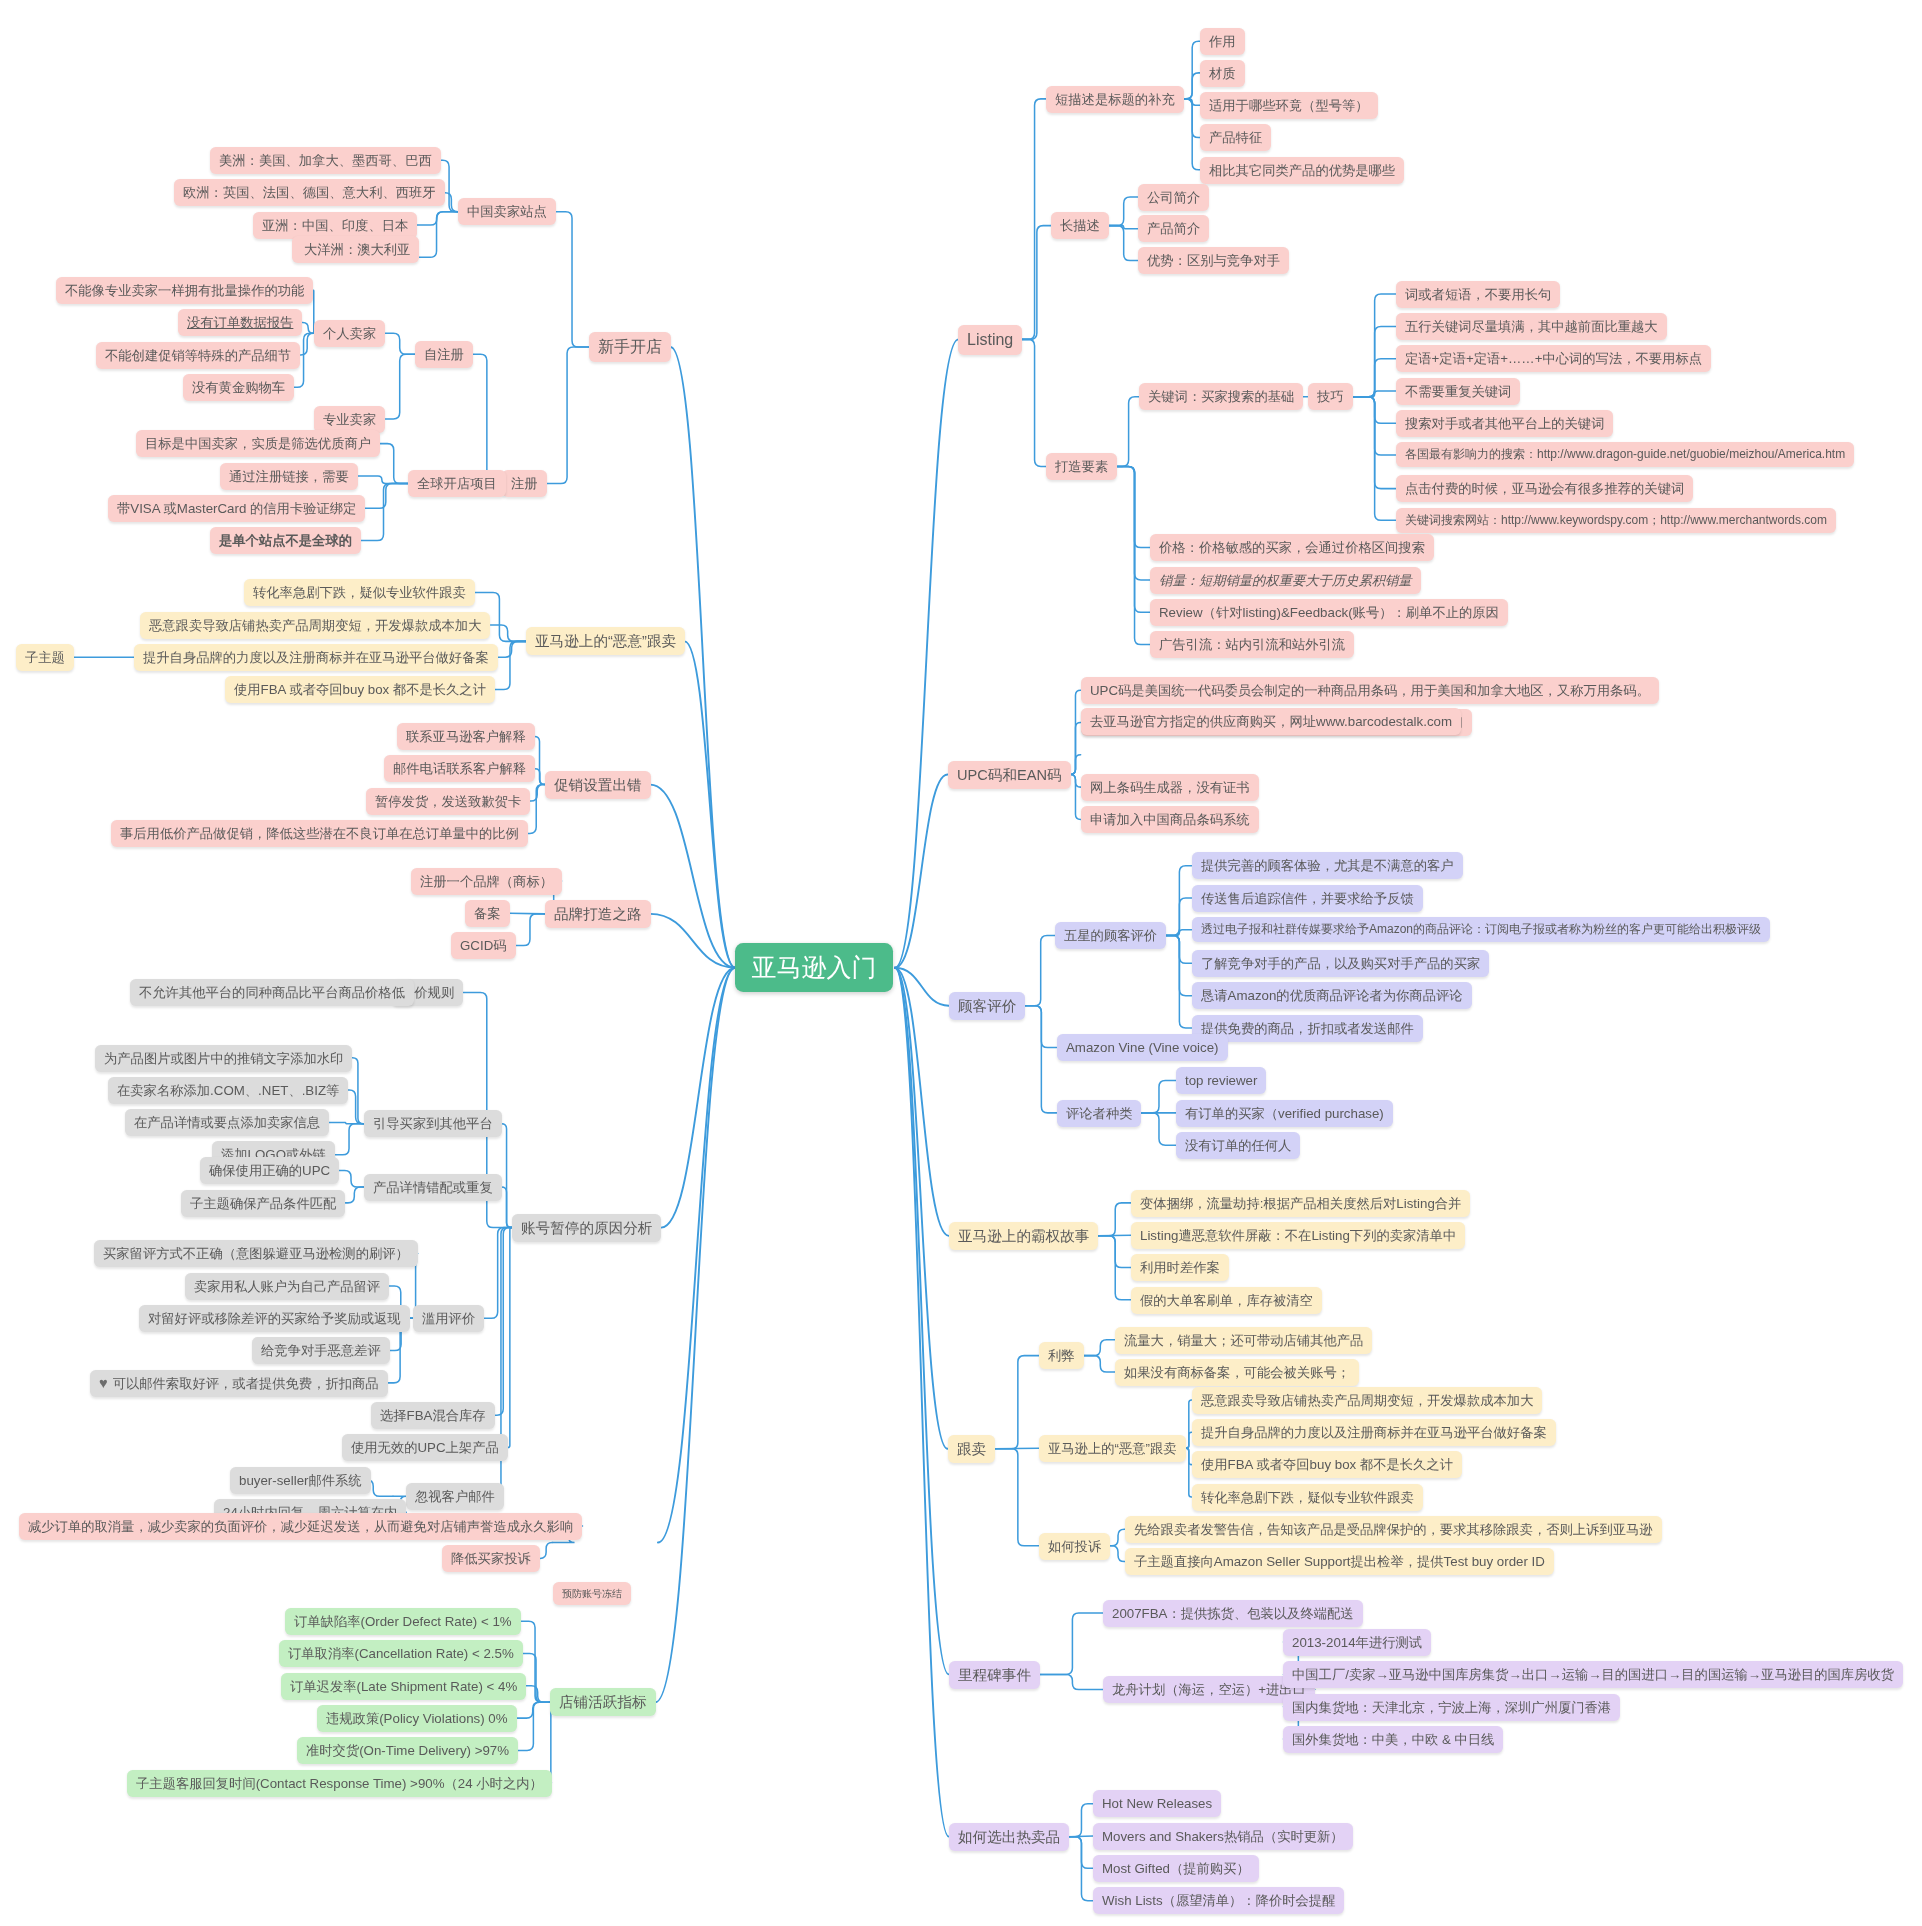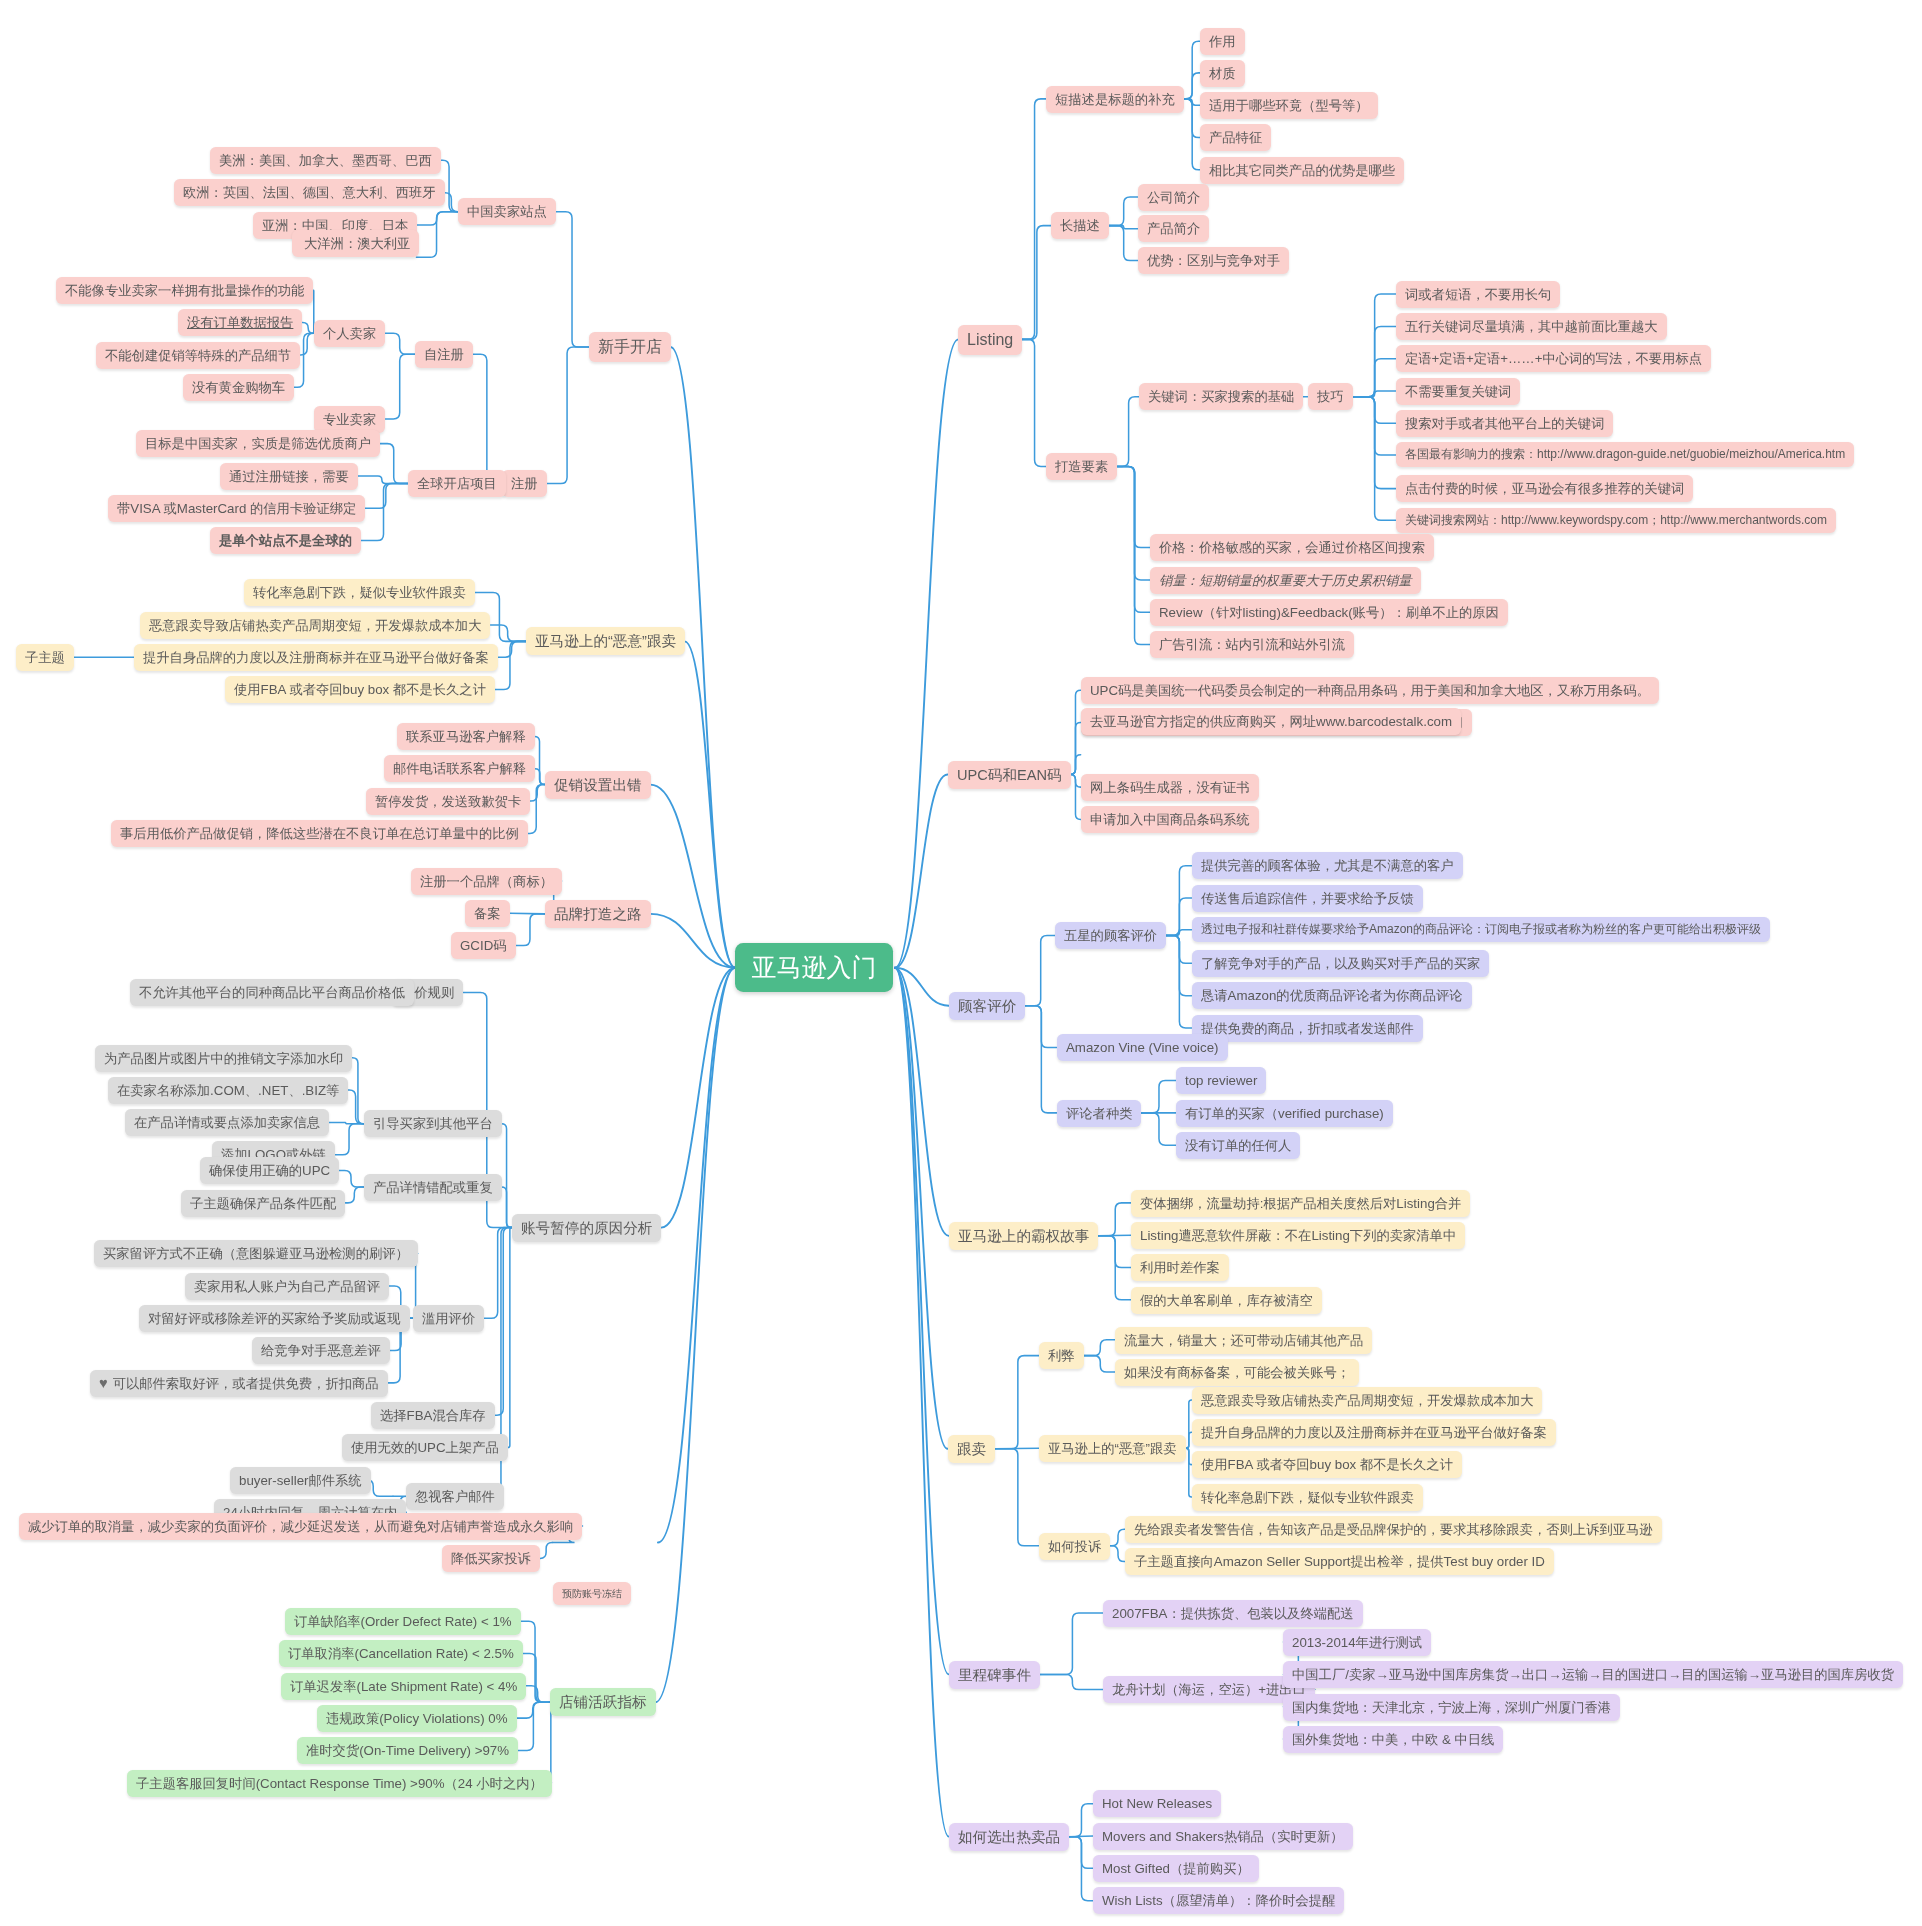--- a/index.html
+++ b/index.html
@@ -250,21 +250,21 @@
   <div class="node violet" style="left:1093px;top:1790px;">Hot New Releases</div>
   <div class="node violet" style="left:1093px;top:1823px;">Movers and Shakers热销品（实时更新）</div>
   <div class="node violet" style="left:1093px;top:1855px;">Most Gifted（提前购买）</div>
   <div class="node violet" style="left:1093px;top:1887px;">Wish Lists（愿望清单）：降价时会提醒</div>
 
   <div class="node pink" style="left:589px;top:332px;font-size:16px;">新手开店</div>
   <div class="node pink" style="left:458px;top:198px;">中国卖家站点</div>
   <div class="node pink" style="left:210px;top:147px;">美洲：美国、加拿大、墨西哥、巴西</div>
   <div class="node pink" style="left:174px;top:179px;">欧洲：英国、法国、德国、意大利、西班牙</div>
   <div class="node pink" style="left:253px;top:212px;">亚洲：中国、印度、日本</div>
-  <div class="node pink" style="left:292px;top:230px;padding-left:12px;">大洋洲：澳大利亚</div>
+  <div class="node pink" style="left:292px;top:236px;padding-left:12px;">大洋洲：澳大利亚</div>
 
   <div class="node pink" style="left:502px;top:470px;">注册</div>
   <div class="node pink" style="left:415px;top:341px;">自注册</div>
   <div class="node pink" style="left:314px;top:320px;">个人卖家</div>
   <div class="node pink" style="left:314px;top:406px;">专业卖家</div>
   <div class="node pink" style="left:56px;top:277px;">不能像专业卖家一样拥有批量操作的功能</div>
   <div class="node pink" style="left:178px;top:309px;text-decoration:underline;">没有订单数据报告</div>
   <div class="node pink" style="left:96px;top:342px;">不能创建促销等特殊的产品细节</div>
   <div class="node pink" style="left:183px;top:374px;">没有黄金购物车</div>
 

